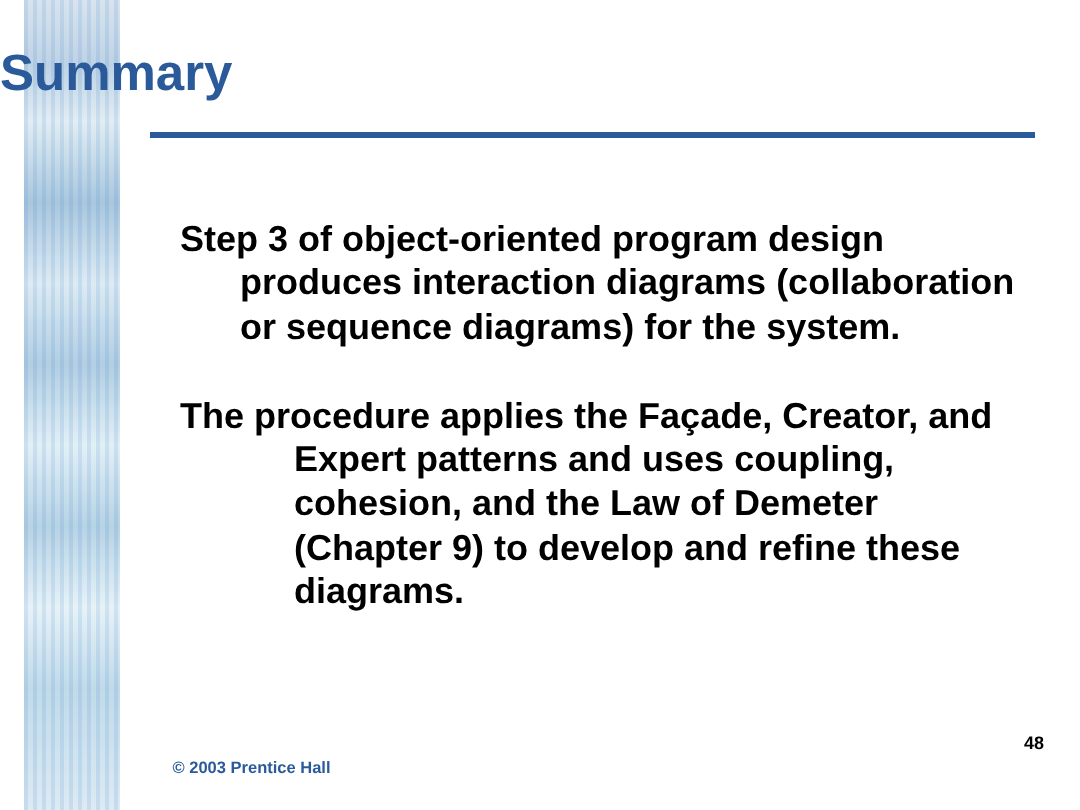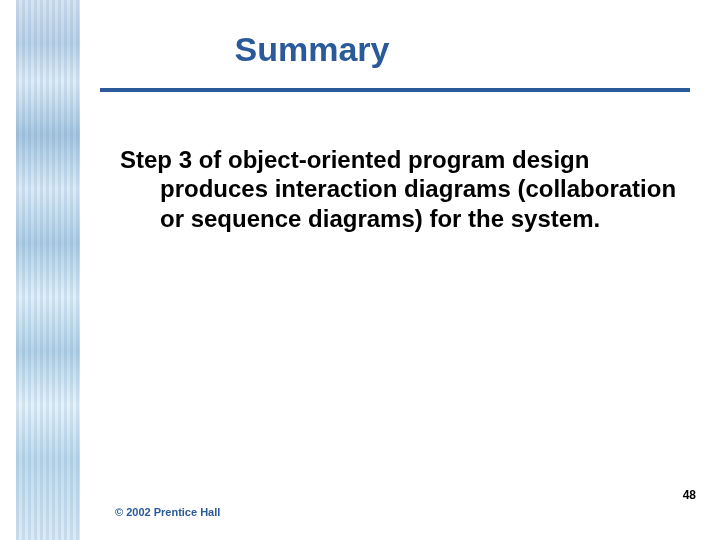--- a/index.html
+++ b/index.html
@@ -37,21 +37,21 @@
         #a0c8e0 85%,
         #d0e4f0 100%
       );
     opacity: 0.7;
   }
   .title {
     position: absolute;
     top: 30px;
     left: 0;
     width: 624px;
-    text-align: center;
+    text-align: left;
     font-size: 34px;
     font-weight: bold;
     color: #2a5a9a;
     font-family: Verdana, Geneva, sans-serif;
   }
   .hr {
     position: absolute;
     top: 88px;
     left: 100px;
     width: 590px;
@@ -98,16 +98,17 @@
 <body>
 
 <div class="sidebar"></div>
 
 <div class="title">Summary</div>
 
 <div class="hr"></div>
 
 <div class="content">
   <div class="para1">Step 3 of object-oriented program design produces interaction diagrams (collaboration or sequence diagrams) for the system.</div>
+  <div class="para2">The procedure applies the Façade, Creator, and Expert patterns and uses coupling, cohesion, and the Law of Demeter (Chapter 9) to develop and refine these diagrams.</div>
 </div>
 
-<div class="footer-left">© 2002 Prentice Hall</div>
+<div class="footer-left">© 2003 Prentice Hall</div>
 <div class="footer-right">48</div>
 
 </body></html>

